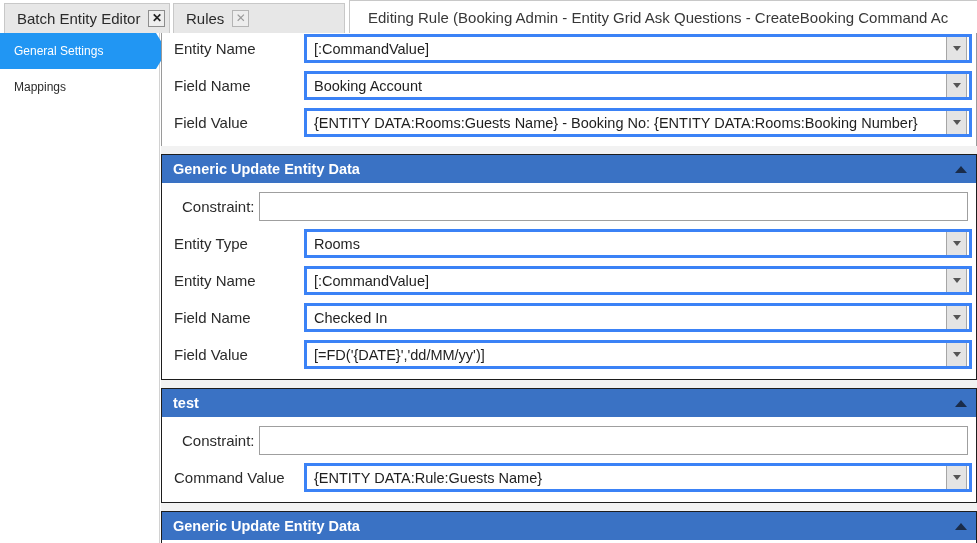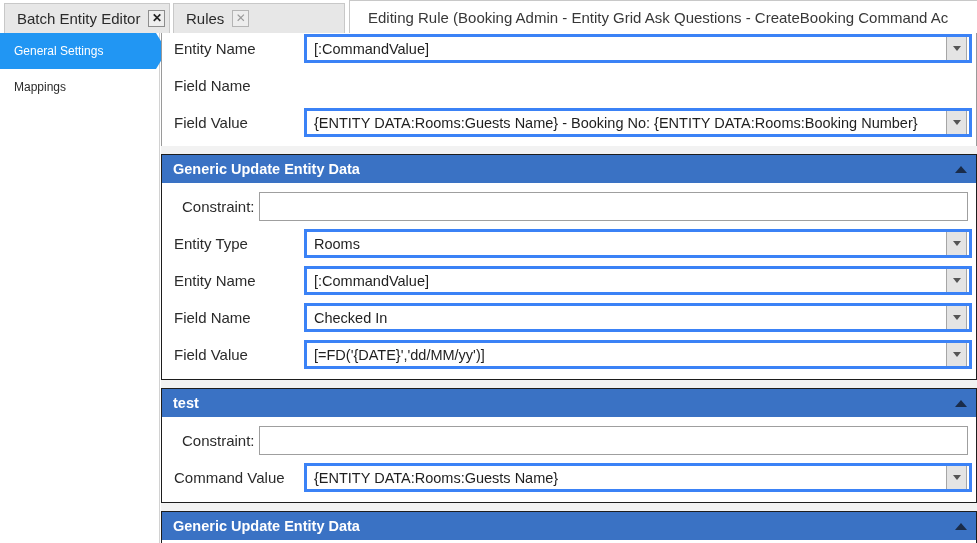--- a/index.html
+++ b/index.html
@@ -257,20 +257,26 @@
           <div class="combo">
             <span class="val">[:CommandValue]</span>
             <span class="arrowbtn">
                 <i class="chev"></i>
               </span>
           </div>
         </div>
 
         <div class="row">
           <span class="lbl lbl-w">Field Name</span>
+          <div class="combo">
+            <span class="val">Booking Account</span>
+            <span class="arrowbtn">
+                <i class="chev"></i>
+              </span>
+          </div>
         </div>
 
         <div class="row">
           <span class="lbl lbl-w">Field Value</span>
           <div class="combo">
             <span class="val">{ENTITY DATA:Rooms:Guests Name} - Booking No: {ENTITY DATA:Rooms:Booking Number}</span>
             <span class="arrowbtn">
                 <i class="chev"></i>
               </span>
           </div>
@@ -341,21 +347,21 @@
         <div class="sec-body">
 
           <div class="row constraint">
             <span class="lbl">Constraint:</span>
             <input class="textinput" type="text" value="" style="">
           </div>
 
           <div class="row">
             <span class="lbl lbl-w-cmd">Command Value</span>
             <div class="combo">
-              <span class="val">{ENTITY DATA:Rooms:Guests Name}</span>
+              <span class="val">{ENTITY DATA:Rule:Guests Name}</span>
               <span class="arrowbtn">
                   <i class="chev"></i>
                 </span>
             </div>
           </div>
 
         </div>
       </div>
 
       <div class="section">

